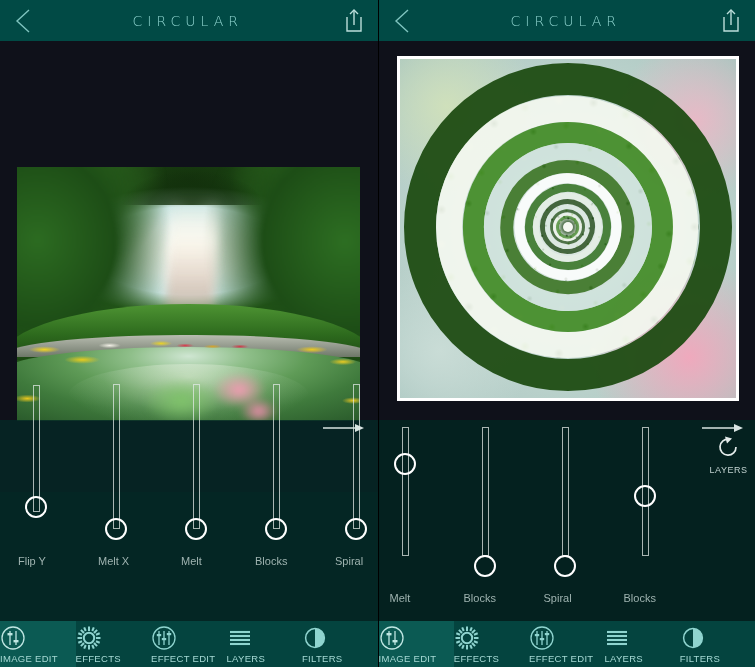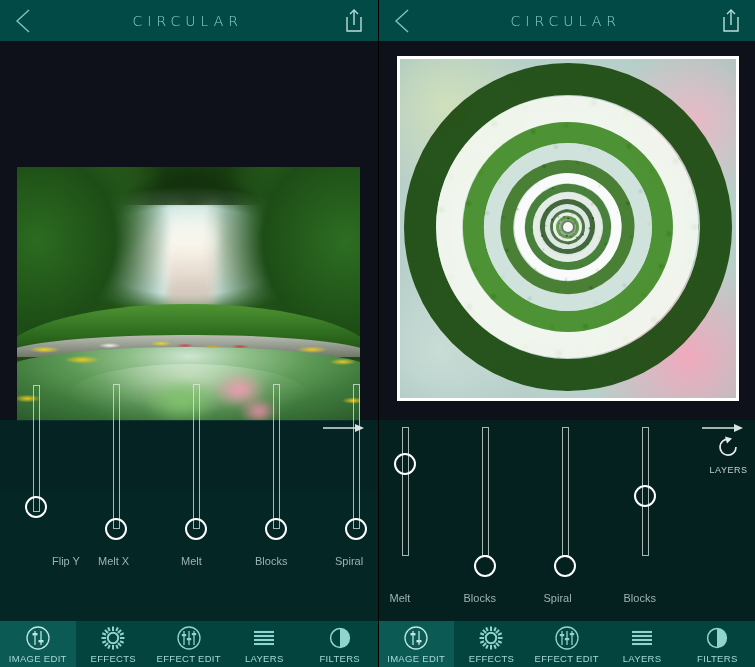--- a/index.html
+++ b/index.html
@@ -96,21 +96,21 @@
   .knob{position:absolute;width:22px;height:22px;border-radius:50%;border:2.5px solid #ffffff;box-sizing:border-box;}
   .slabel{position:absolute;color:#9fb3b0;font-size:11px;white-space:nowrap;
           font-family:"Liberation Sans",sans-serif;}
 
   .arrow{position:absolute;}
   .reset{position:absolute;text-align:center;}
   .reset .rlabel{color:#c2d2d0;font-size:9px;letter-spacing:0.5px;font-family:"Liberation Sans",sans-serif;}
 
   
   .toolbar{position:absolute;left:0;right:0;bottom:0;height:46px;background:#04443f;display:flex;}
-  .tab{flex:1;display:flex;flex-direction:column;align-items:center;justify-content:center;gap:2px;
+  .tab{flex:1;display:flex;flex-direction:column;justify-content:center;gap:2px;
        color:#a6d9d4;font-size:9.5px;letter-spacing:0.3px;}
   .tab.active{background:#0b5a53;}
   .tab .tlabel{font-family:"Liberation Sans",sans-serif;}
   .tab svg{display:block;}
 </style>
 </head>
 <body>
 
 <div class="screens">
 
@@ -153,21 +153,21 @@
       <span class="arrow" style="left:322px;top:379px;">
         <svg width="42" height="16" viewBox="0 0 42 16">
           <line x1="1" y1="8" x2="36" y2="8" stroke="#d8e4e2" stroke-width="1.6"></line>
           <polygon points="42,8 33,4 33,12" fill="#d8e4e2"></polygon>
         </svg>
       </span>
 
       <div class="slider" style="left:24px;">
         <div class="track" style="left:9px;top:344px;height:127px;"></div>
         <div class="knob" style="left:1px;top:455px;"></div>
-        <div class="slabel" style="left:-6px;top:514px;margin-left:34px;">Flip Y</div>
+        <div class="slabel" style="left:-6px;top:514px;">Flip Y</div>
       </div>
 
       <div class="slider" style="left:104px;">
         <div class="track" style="left:9px;top:343px;height:145px;"></div>
         <div class="knob" style="left:1px;top:477px;"></div>
         <div class="slabel" style="left:-6px;top:514px;">Melt X</div>
       </div>
 
       <div class="slider" style="left:184px;">
         <div class="track" style="left:9px;top:343px;height:145px;"></div>

